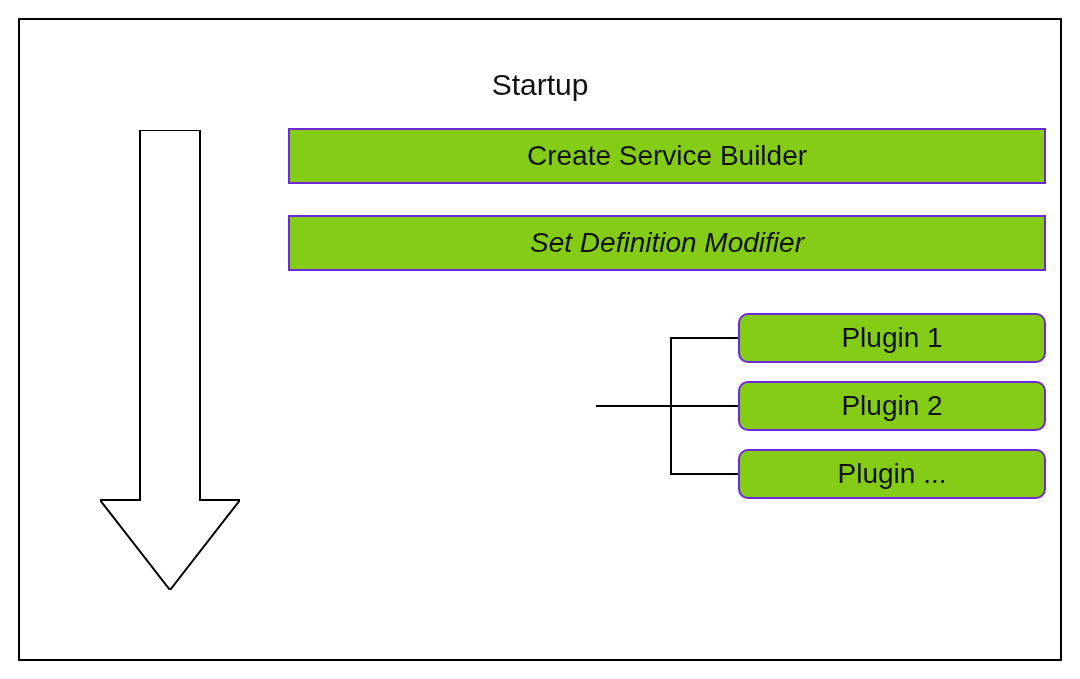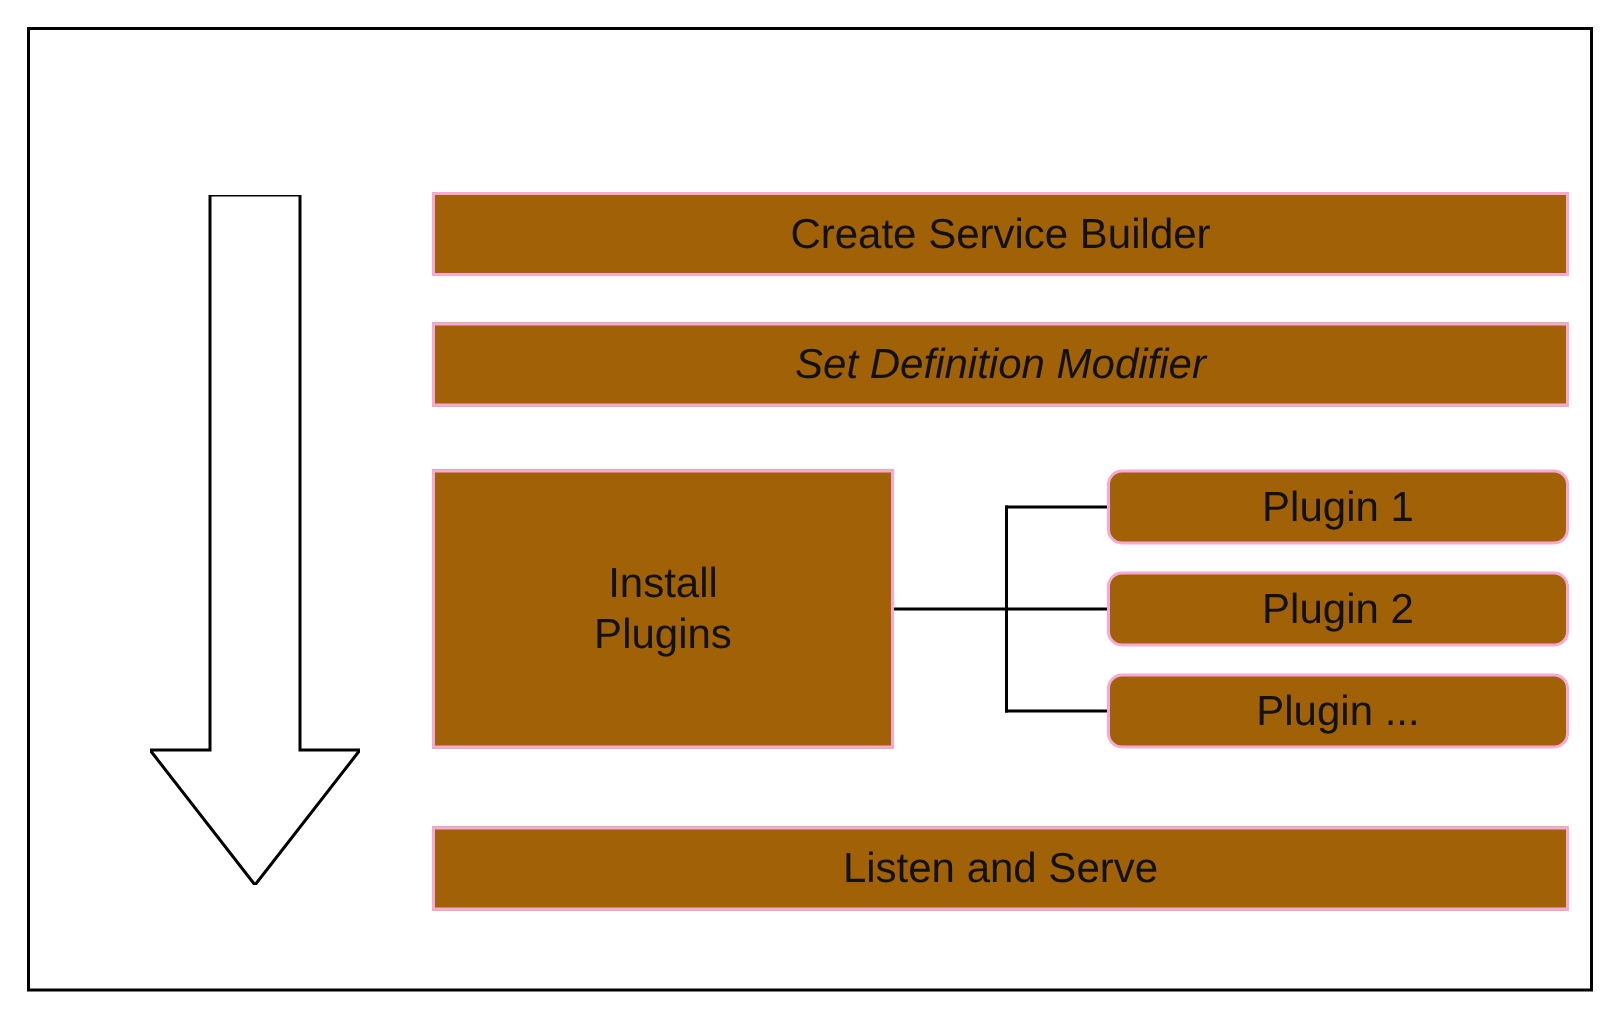--- a/index.html
+++ b/index.html
@@ -16,22 +16,22 @@
     text-align: center;
     font-size: 30px;
   }
   .arrow-wrap {
     position: absolute;
     left: 80px; top: 110px;
     width: 140px; height: 460px;
   }
   .box {
     position: absolute;
-    border: 2px solid #f9a8d4;
-    background: #a16207;
+    border: 2px solid #6d28d9;
+    background: #84cc16;
     display: flex;
     align-items: center;
     justify-content: center;
     text-align: center;
     font-size: 28px;
     line-height: 1.2;
   }
   .step1 { left: 268px; top: 108px; width: 758px; height: 56px; }
   .step2 { left: 268px; top: 195px; width: 758px; height: 56px; font-style: italic; }
   .install { left: 268px; top: 293px; width: 308px; height: 186px; }
@@ -51,53 +51,47 @@
   
   .l-b2 { left: 650px; top: 385px; width: 68px; height: 2px; }
   
   .l-b3 { left: 650px; top: 453px; width: 68px; height: 2px; }
 </style>
 </head>
 <body>
 
 <div class="outer">
 
+  <div class="title">Startup</div>
 
   <div class="arrow-wrap">
     <svg width="140" height="460" viewBox="0 0 140 460">
       <polygon points="40,0 100,0 100,370 140,370 70,460 0,370 40,370" fill="#ffffff" stroke="#000000" stroke-width="2" stroke-linejoin="miter"></polygon>
     </svg>
   </div>
 
   <div class="box step1">
     <span>Create Service Builder</span>
   </div>
 
   <div class="box step2">
     <span>Set Definition Modifier</span>
   </div>
 
-  <div class="box install">
-    <span style="white-space:pre-line">Install
-Plugins</span>
-  </div>
 
   <div class="box plugin">
     <span>Plugin 1</span>
   </div>
   <div class="box plugin plugin2">
     <span>Plugin 2</span>
   </div>
   <div class="box plugin plugin3">
     <span>Plugin ...</span>
   </div>
 
-  <div class="box step4">
-    <span>Listen and Serve</span>
-  </div>
 
   <div class="line l-main-h"></div>
   <div class="line l-trunk"></div>
   <div class="line l-b1"></div>
   <div class="line l-b2"></div>
   <div class="line l-b3"></div>
 
 </div>
 
 </body></html>

